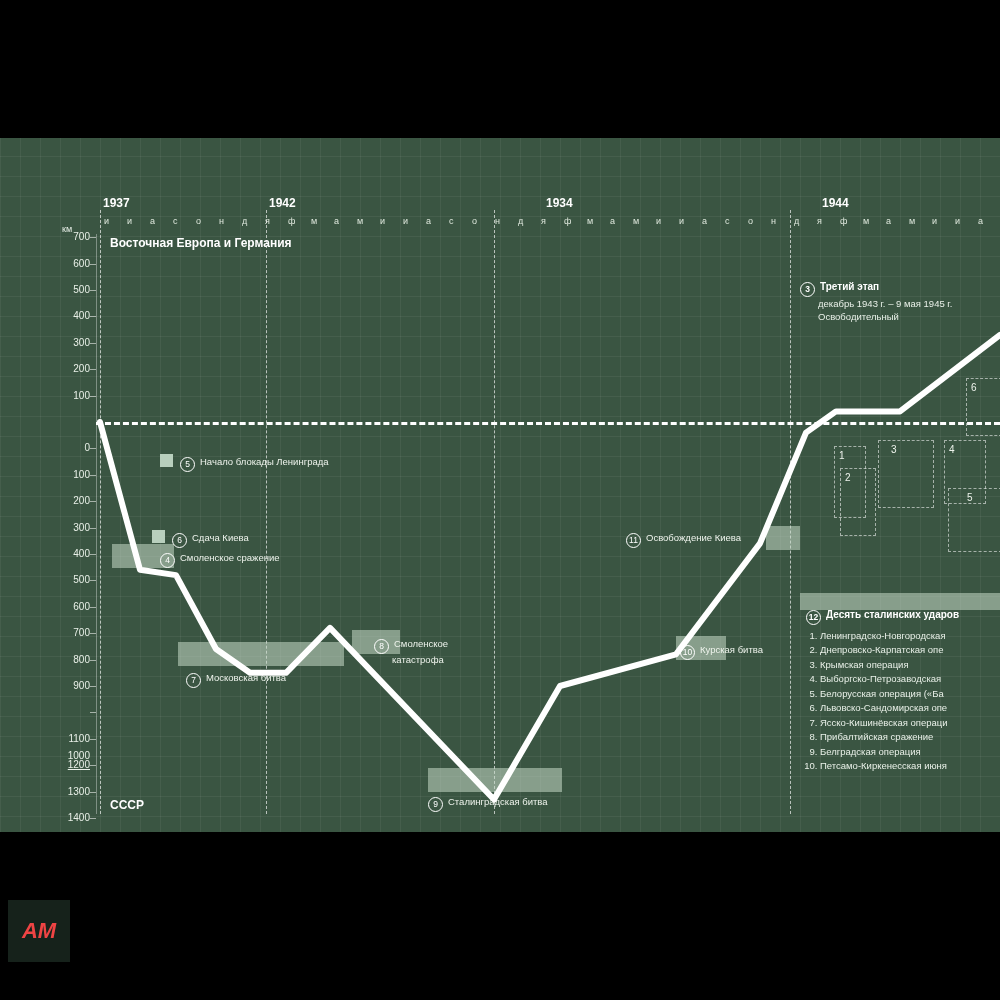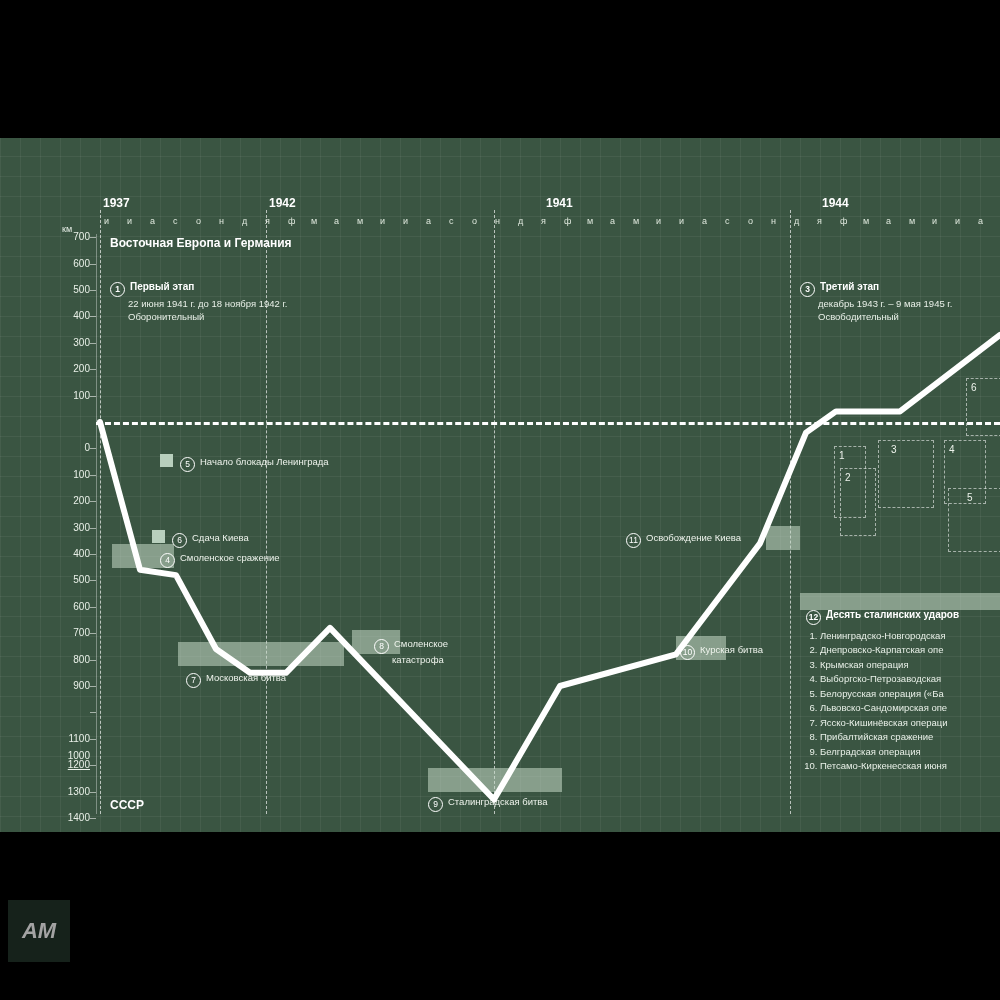--- a/index.html
+++ b/index.html
@@ -22,21 +22,21 @@
   .rail{position:absolute;left:18px;top:200px;width:32px;}
   .badge{width:30px;height:30px;margin-bottom:12px;display:flex;align-items:center;
          justify-content:center;color:#fff;font-weight:bold;font-size:15px;border-radius:2px;}
   .b-orange{background:#e8591f;}
   .b-blue{background:#4a86c8;}
   .b-green{background:#e8eee4;color:#3a5542;border:1px solid #9fb6a4;}
 
   
   .logo{position:absolute;left:8px;top:900px;width:62px;height:62px;background:#16221b;
         display:flex;align-items:center;justify-content:center;}
-  .logo span{color:#a3a3a3;font-weight:bold;font-size:22px;font-style:italic;}
+  .logo span{color:#ef4444;font-weight:bold;font-size:22px;font-style:italic;}
 
   
   .ylab{position:absolute;right:0;width:40px;text-align:right;color:#e9f0e8;font-size:10px;}
   .ytitle{position:absolute;left:62px;top:86px;color:#e9f0e8;font-size:9px;}
   .axisY{position:absolute;left:96px;top:96px;width:1px;height:580px;background:rgba(255,255,255,.35);}
   .tick{position:absolute;left:90px;width:6px;height:1px;background:rgba(255,255,255,.55);}
 
   
   .months{position:absolute;left:100px;top:78px;height:14px;color:#dfe8dd;font-size:9px;}
   .months span{position:absolute;top:0;}
@@ -189,33 +189,28 @@
         <span style="left: 855px;">и</span>
         <span style="left: 878px;">а</span>
       </div>
 
     <div class="yearline" style="left:100px"></div>
     <div class="yearline" style="left:266px"></div>
     <div class="yearline" style="left:494px"></div>
     <div class="yearline" style="left:790px"></div>
     <div class="yeartop" style="left:103px;top:58px">1937</div>
     <div class="yeartop" style="left:269px;top:58px">1942</div>
-    <div class="yeartop" style="left:546px;top:58px">1941</div>
+    <div class="yeartop" style="left:546px;top:58px">1934</div>
     <div class="yeartop" style="left:822px;top:58px">1944</div>
 
     <div class="zero"></div>
 
     <div class="regiontitle">Восточная Европа и Германия</div>
     <div class="cccp">СССР</div>
 
-    <div class="stage" style="left:110px;top:142px;width:210px">
-      <div class="t"><span class="num">1</span><span>Первый этап</span></div>
-      <div style="padding-left:18px"><span>22 июня 1941 г. до 18 ноября 1942 г.</span></div>
-      <div style="padding-left:18px"><span>Оборонительный</span></div>
-    </div>
     <div class="stage" style="left:800px;top:142px;width:210px">
       <div class="t"><span class="num">3</span><span>Третий этап</span></div>
       <div style="padding-left:18px"><span>декабрь 1943 г. – 9 мая 1945 г.</span></div>
       <div style="padding-left:18px"><span>Освободительный</span></div>
     </div>
 
     <div class="band" style="left:112px;top:406px;width:62px;height:24px"></div>
     <div class="band" style="left:178px;top:504px;width:166px;height:24px"></div>
     <div class="band" style="left:352px;top:492px;width:48px;height:24px"></div>
     <div class="band" style="left:428px;top:630px;width:134px;height:24px"></div>

